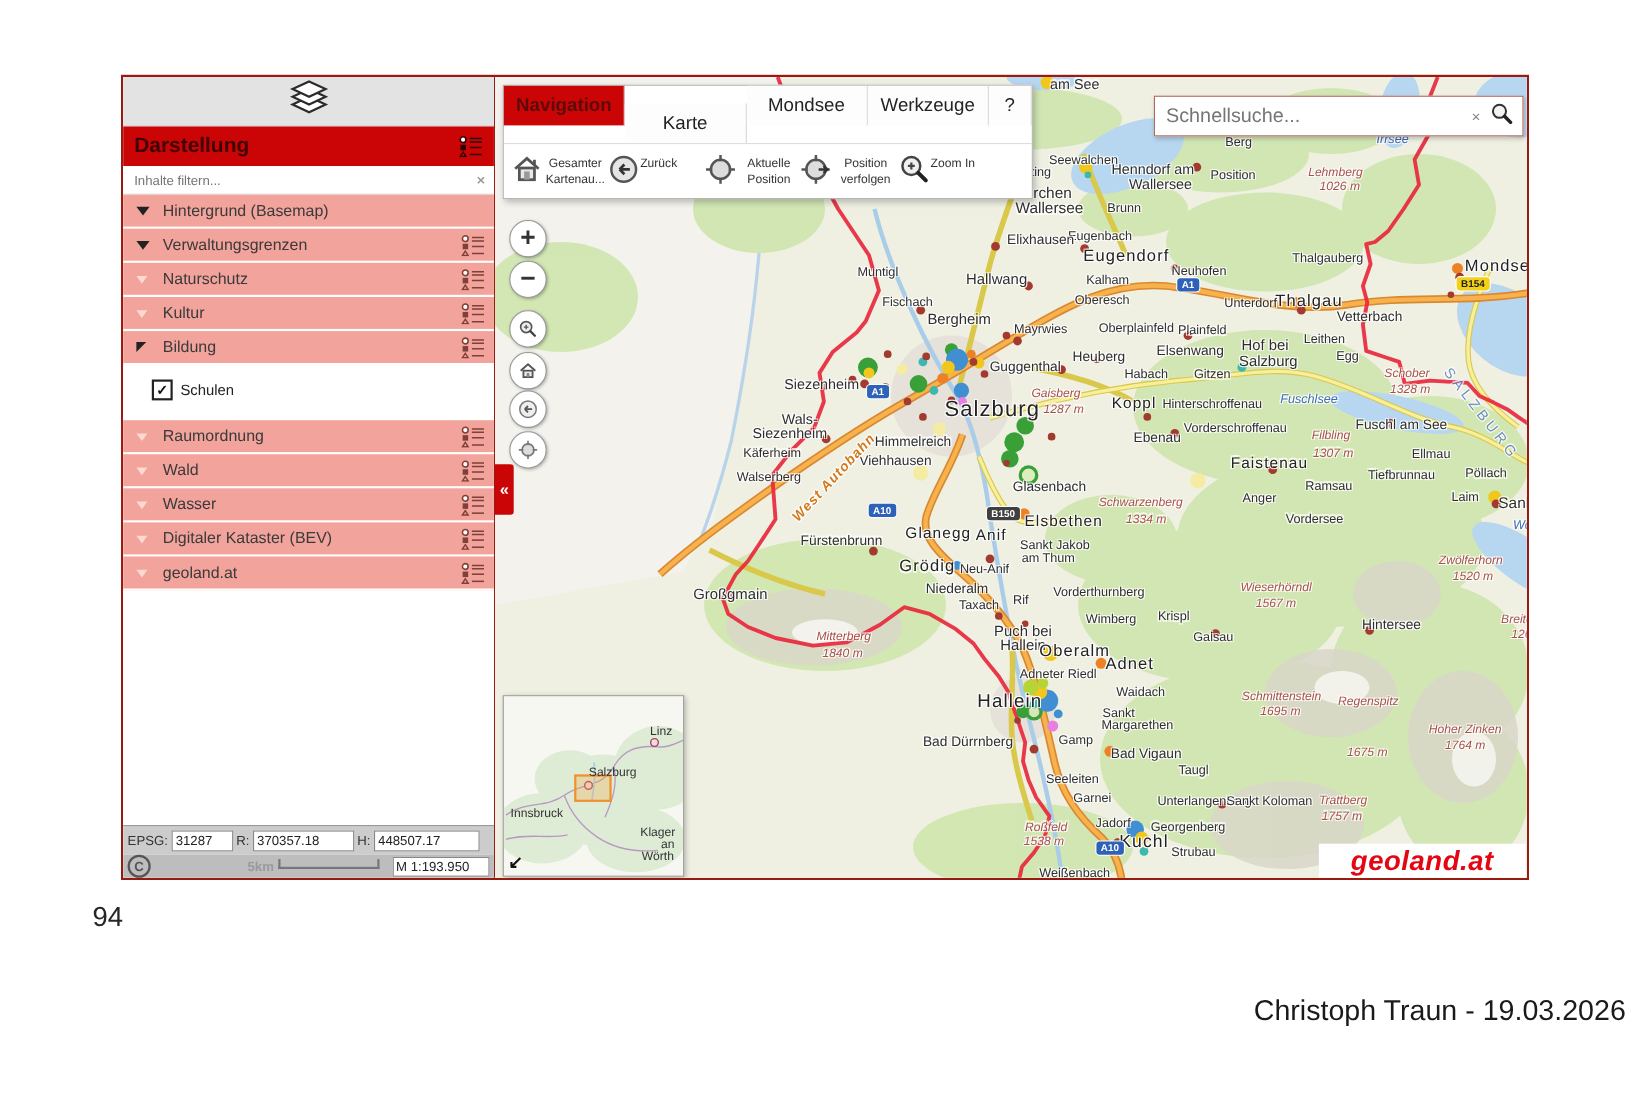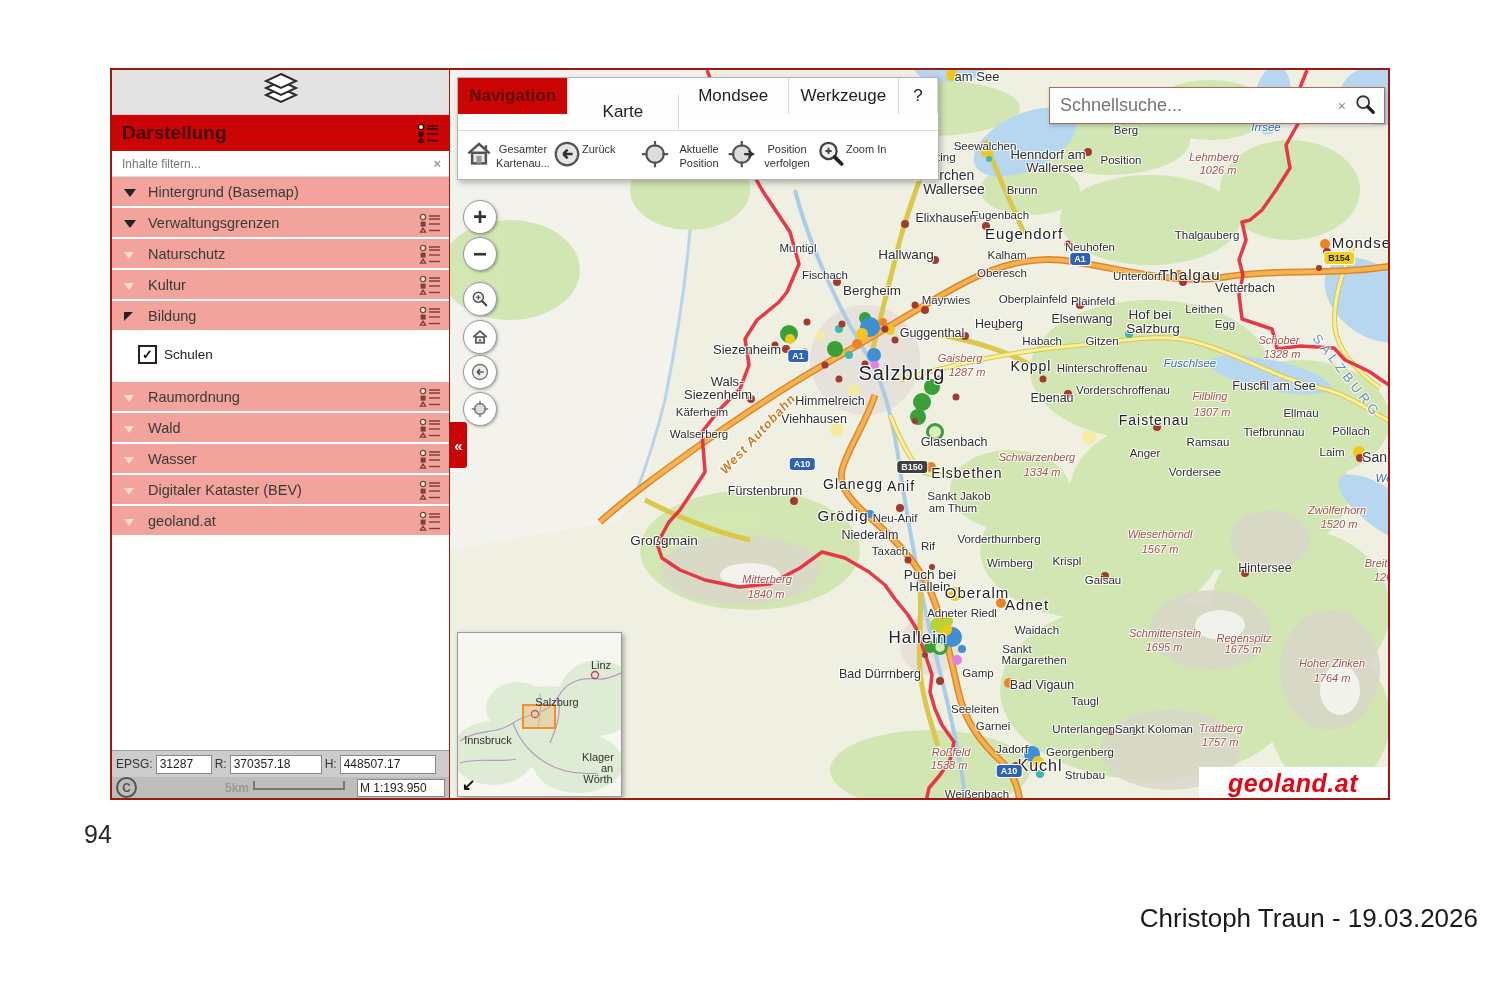--- a/index.html
+++ b/index.html
@@ -543,21 +543,21 @@
           <span class="ml k" style="left: 499px; top: 695px; transform: translate(-50%, -50%);">1538 m</span>
           <span class="ml p" style="left: 527px; top: 724px; transform: translate(-50%, -50%);">Weißenbach</span>
           <span class="ml k" style="left: 710px; top: 464px; transform: translate(-50%, -50%);">Wieserhörndl</span>
           <span class="ml k" style="left: 710px; top: 479px; transform: translate(-50%, -50%);">1567 m</span>
           <span class="ml p" style="left: 815px; top: 498px; font-size: 12.5px; transform: translate(-50%, -50%);">Hintersee</span>
           <span class="ml k" style="left: 929px; top: 493px; transform: translate(-50%, -50%);">Breite</span>
           <span class="ml k" style="left: 933px; top: 507px; transform: translate(-50%, -50%);">126</span>
           <span class="ml k" style="left: 715px; top: 563px; transform: translate(-50%, -50%);">Schmittenstein</span>
           <span class="ml k" style="left: 714px; top: 577px; transform: translate(-50%, -50%);">1695 m</span>
           <span class="ml k" style="left: 794px; top: 568px; transform: translate(-50%, -50%);">Regenspitz</span>
-          <span class="ml k" style="left: 793px; top: 579px; transform: translate(-50%, -50%);">1675 m</span>
+          <span class="ml k" style="left: 793px; top: 614px; transform: translate(-50%, -50%);">1675 m</span>
           <span class="ml k" style="left: 882px; top: 593px; transform: translate(-50%, -50%);">Hoher Zinken</span>
           <span class="ml k" style="left: 882px; top: 608px; transform: translate(-50%, -50%);">1764 m</span>
           <span class="ml k" style="left: 887px; top: 440px; transform: translate(-50%, -50%);">Zwölferhorn</span>
           <span class="ml k" style="left: 889px; top: 454px; transform: translate(-50%, -50%);">1520 m</span>
           <span class="ml p" style="left: 297px; top: 279px; font-size: 13px; transform: translate(-50%, -50%);">Siezenheim</span>
           <span class="ml p" style="left: 277px; top: 311px; font-size: 13px; transform: translate(-50%, -50%);">Wals-</span>
           <span class="ml p" style="left: 268px; top: 324px; font-size: 13px; transform: translate(-50%, -50%);">Siezenheim</span>
           <span class="ml p" style="left: 252px; top: 342px; transform: translate(-50%, -50%);">Käferheim</span>
           <span class="ml p" style="left: 249px; top: 364px; transform: translate(-50%, -50%);">Walserberg</span>
           <span class="ml p" style="left: 380px; top: 331px; font-size: 12.5px; transform: translate(-50%, -50%);">Himmelreich</span>

